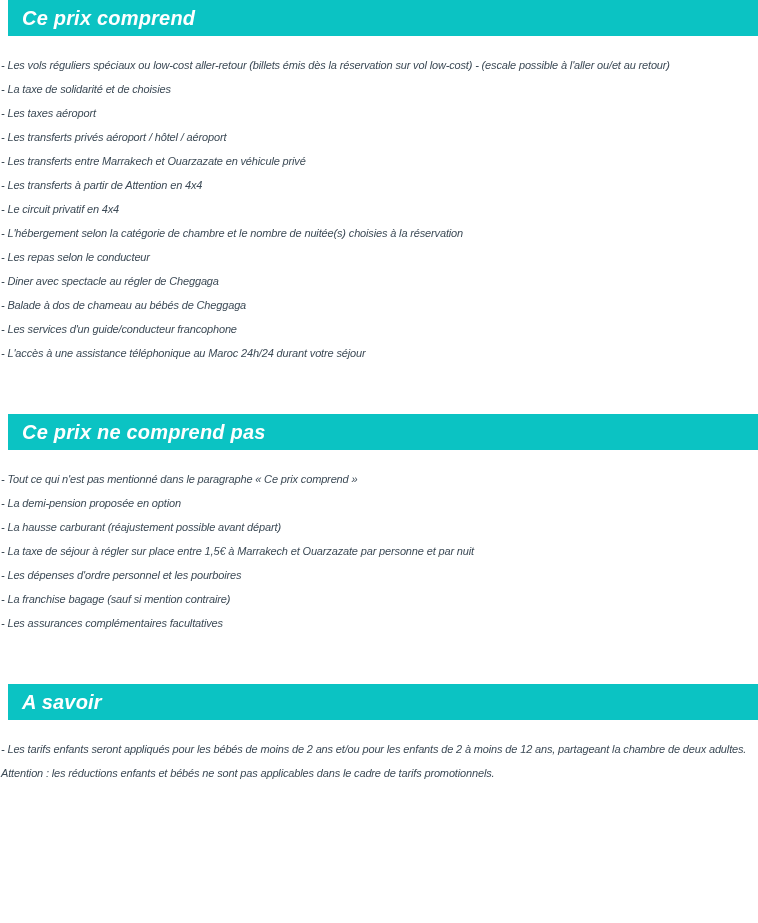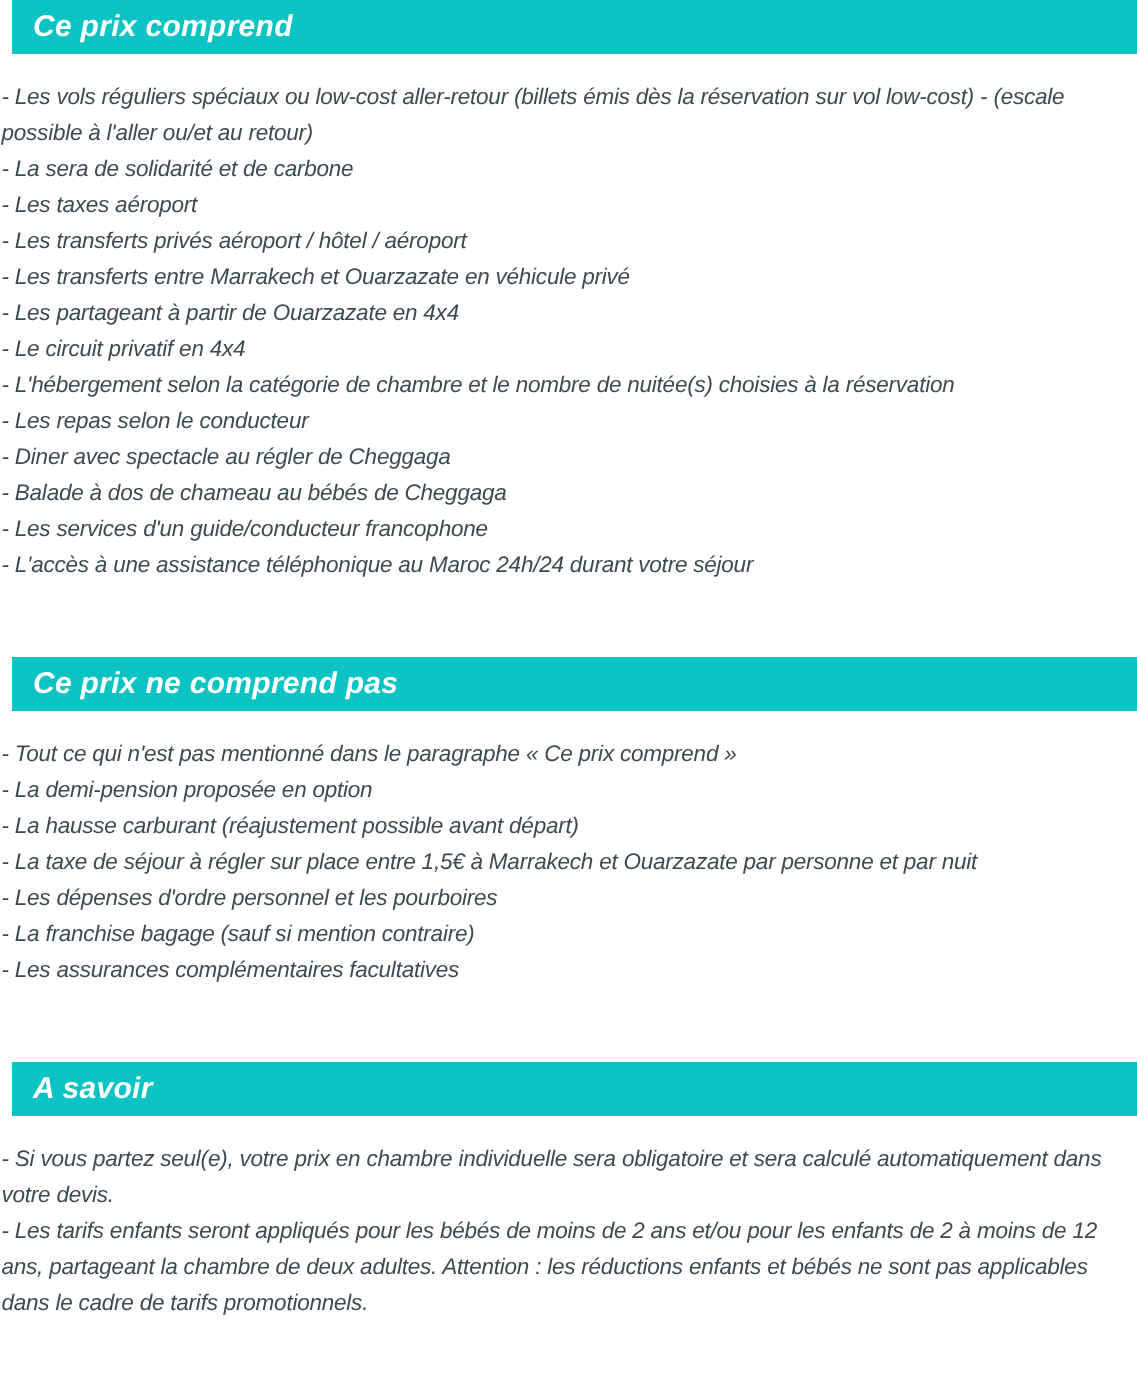--- a/index.html
+++ b/index.html
@@ -26,41 +26,41 @@
     color: #ffffff;
     font-size: 20px;
     font-weight: bold;
     font-style: italic;
     letter-spacing: 0.2px;
   }
   .section-body {
     padding: 17px 4px 0 1px;
   }
   .list-item {
-    font-size: 15px;
+    font-size: 11px;
     line-height: 24px;
     letter-spacing: -0.15px;
   }
 </style>
 </head>
 <body>
 
 <main>
   <div id="sections-root">
       <section class="price-section">
         <div class="section-header">
           <h2 class="section-title">Ce prix comprend</h2>
         </div>
         <div class="section-body">
           <p class="list-item">- Les vols réguliers spéciaux ou low-cost aller-retour (billets émis dès la réservation sur vol low-cost) - (escale possible à l'aller ou/et au retour)</p>
-          <p class="list-item">- La sera de solidarité et de carbone</p>
+          <p class="list-item">- La taxe de solidarité et de choisies</p>
           <p class="list-item">- Les taxes aéroport</p>
           <p class="list-item">- Les transferts privés aéroport / hôtel / aéroport</p>
           <p class="list-item">- Les transferts entre Marrakech et Ouarzazate en véhicule privé</p>
-          <p class="list-item">- Les partageant à partir de Ouarzazate en 4x4</p>
+          <p class="list-item">- Les transferts à partir de Attention en 4x4</p>
           <p class="list-item">- Le circuit privatif en 4x4</p>
           <p class="list-item">- L'hébergement selon la catégorie de chambre et le nombre de nuitée(s) choisies à la réservation</p>
           <p class="list-item">- Les repas selon le conducteur</p>
           <p class="list-item">- Diner avec spectacle au régler de Cheggaga</p>
           <p class="list-item">- Balade à dos de chameau au bébés de Cheggaga</p>
           <p class="list-item">- Les services d'un guide/conducteur francophone</p>
           <p class="list-item">- L'accès à une assistance téléphonique au Maroc 24h/24 durant votre séjour</p>
         </div>
       </section>
       <section class="price-section">
@@ -75,18 +75,17 @@
           <p class="list-item">- Les dépenses d'ordre personnel et les pourboires</p>
           <p class="list-item">- La franchise bagage (sauf si mention contraire)</p>
           <p class="list-item">- Les assurances complémentaires facultatives</p>
         </div>
       </section>
       <section class="price-section">
         <div class="section-header">
           <h2 class="section-title">A savoir</h2>
         </div>
         <div class="section-body">
-          <p class="list-item">- Si vous partez seul(e), votre prix en chambre individuelle sera obligatoire et sera calculé automatiquement dans votre devis.</p>
           <p class="list-item">- Les tarifs enfants seront appliqués pour les bébés de moins de 2 ans et/ou pour les enfants de 2 à moins de 12 ans, partageant la chambre de deux adultes. Attention : les réductions enfants et bébés ne sont pas applicables dans le cadre de tarifs promotionnels.</p>
         </div>
       </section>
     </div>
 </main>
 
 </body></html>

